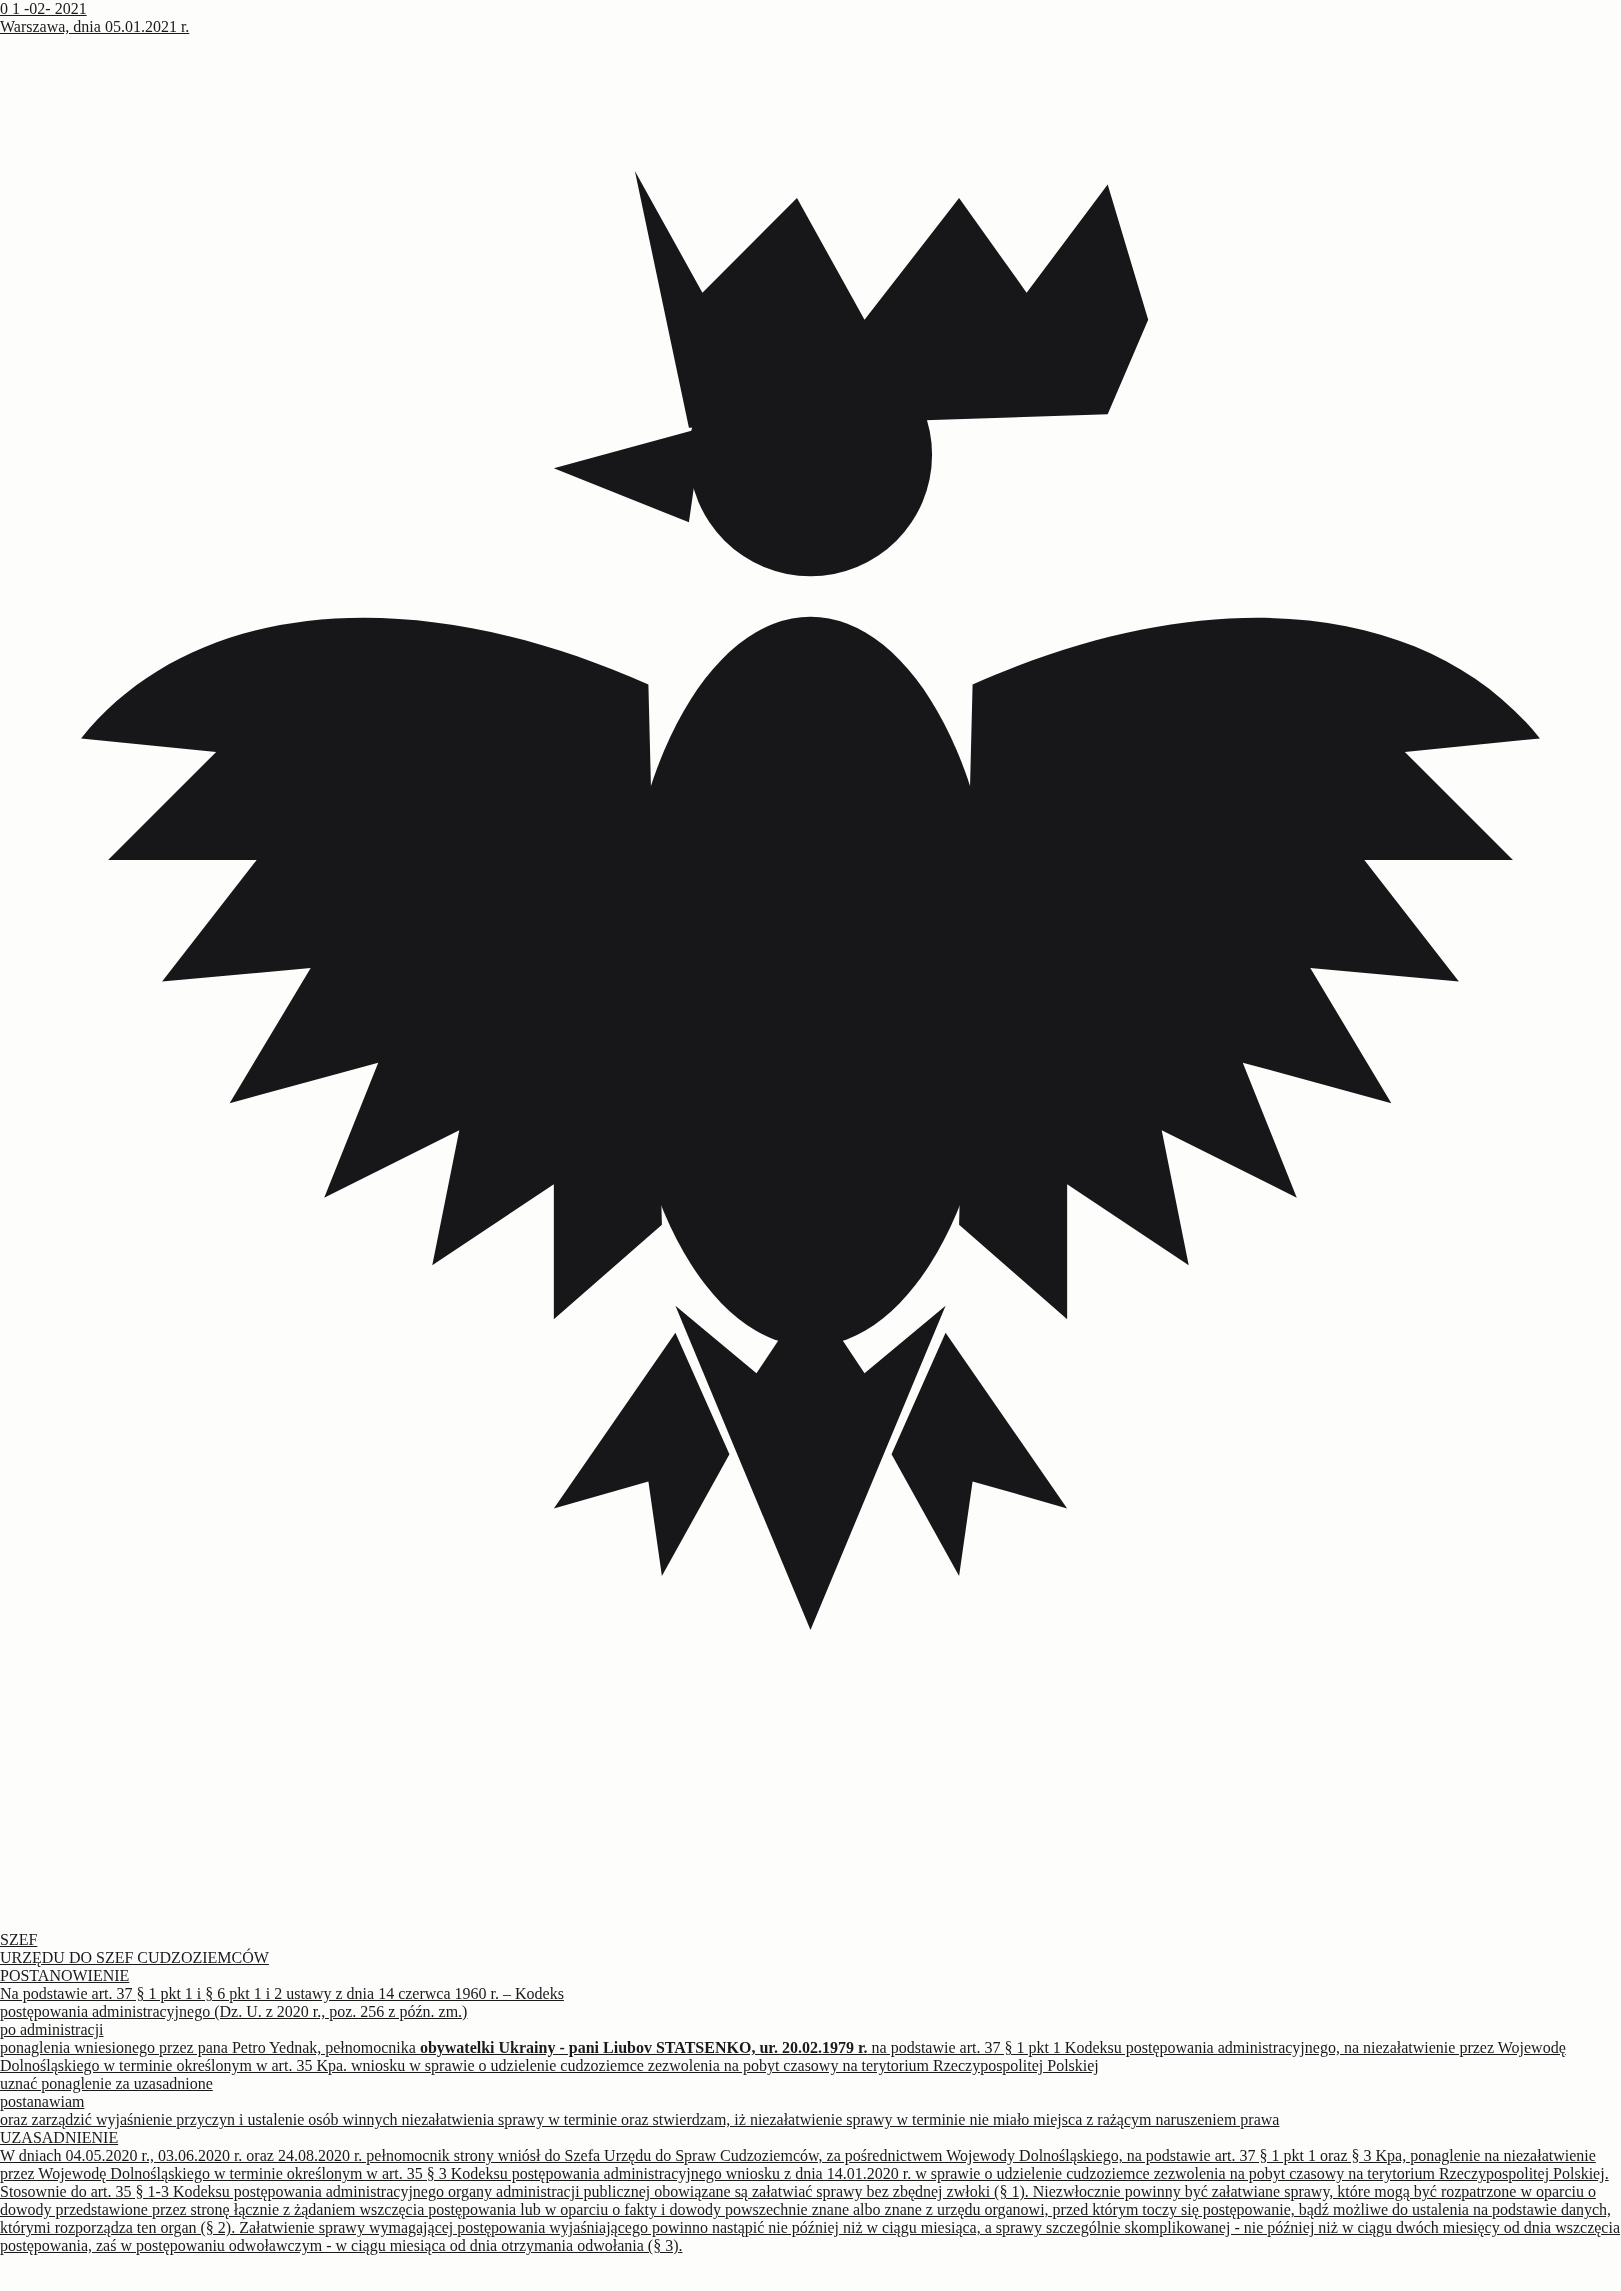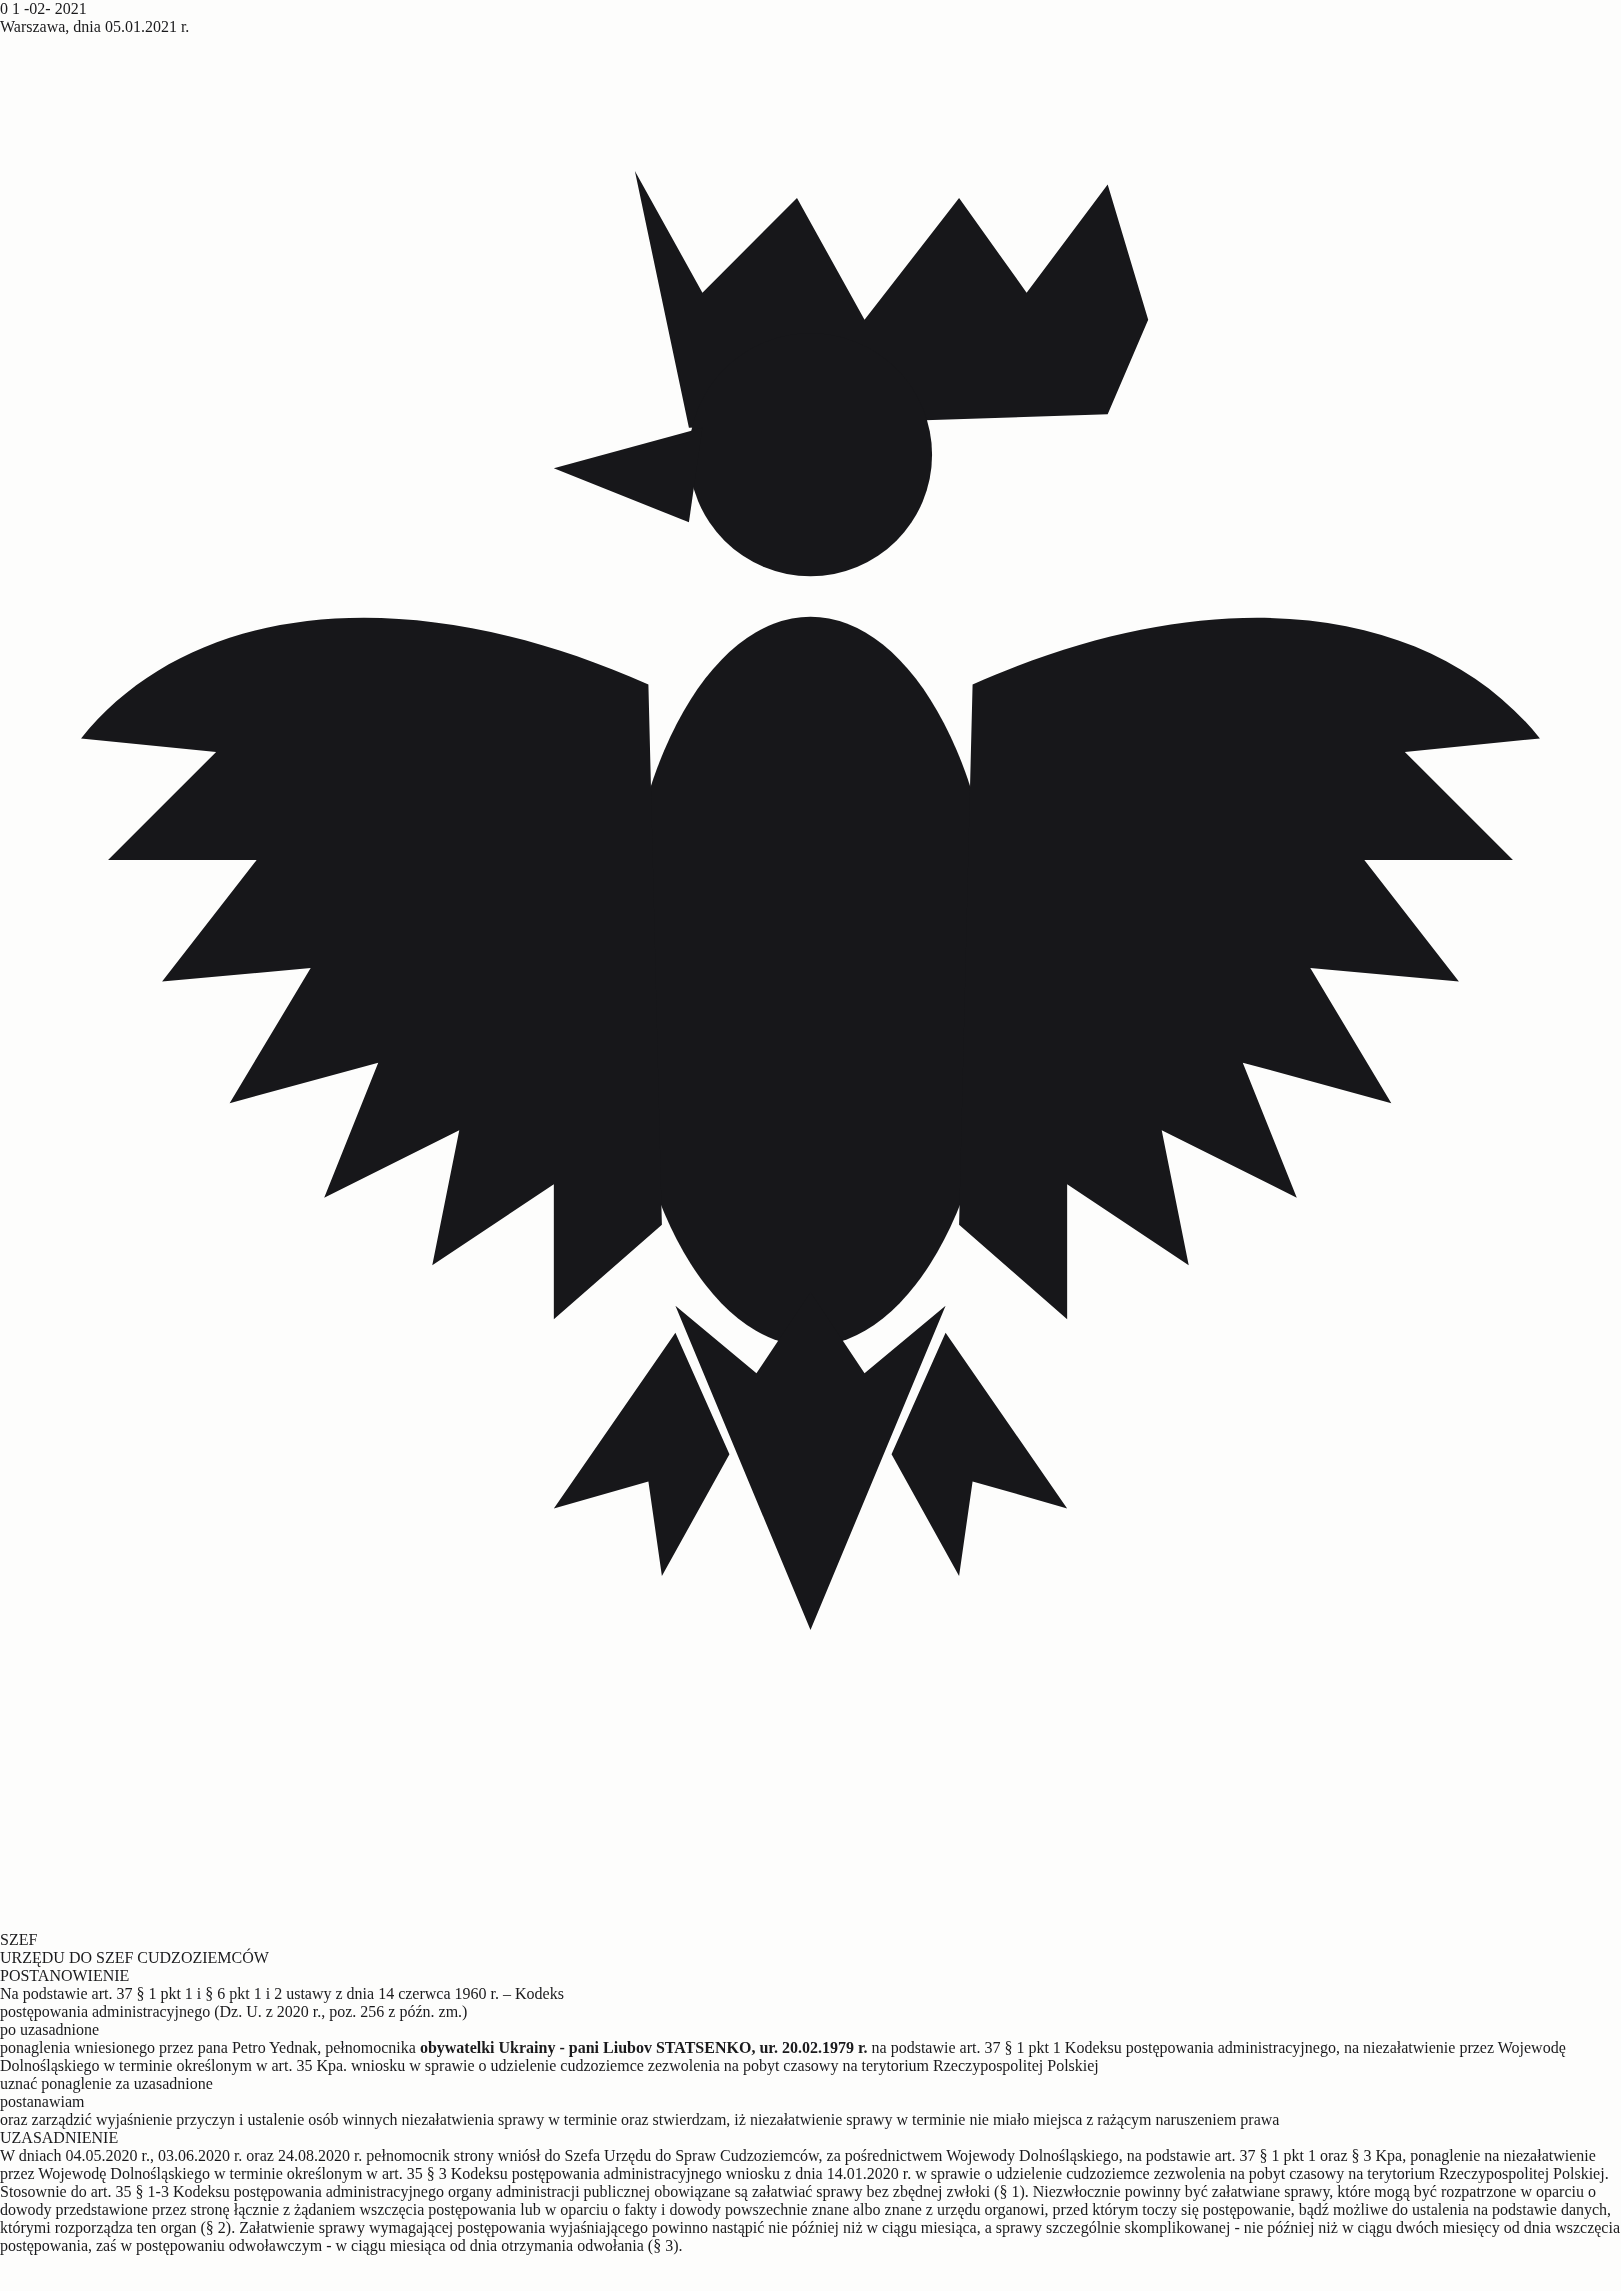--- a/index.html
+++ b/index.html
@@ -1,19 +1,19 @@
 <!DOCTYPE html>
 <html lang="pl"><head>
 <meta charset="utf-8">
 <style>
   * { margin:0; padding:0; box-sizing:border-box; }
   html,body { background:#e8e8e8; }
   body { width:1621px; height:2292px; position:relative; overflow:hidden;
          font-family:"Liberation Serif","DejaVu Serif",serif; color:#1a1a1c; }
-  .page { position:absolute; inset:0; background:#fdfdfc; }
+  .page { position:absolute; inset:0; background:#fdfdfc;text-decoration:underline; }
 
   
   .pen-mark { position:absolute; left:54px; top:61px; width:4.9px; height:94px;
 [O    background:linear-gradient(180deg,#8a8a8e,#3c3c40 30%,#2a2a2e);
     border-radius:2.9px; transform:rotate(19deg); transform-origin:top center; z-index:5; }
   .pen-mark::before { content:""; position:absolute; top:-7.8px; left:-2.9px; width:8.8px; height:10.8px;
     border:2.5px solid #55555a; border-radius:50%; background:transparent; }
   .top-speck { position:absolute; left:27.4px; top:0; width:43px; height:3.9px;
     background:#2c2c2e; transform:rotate(-2deg); opacity:.85; z-index:5; }
   .bleed-band { position:absolute; left:0; top:1063px; width:100%; height:98px; z-index:1;
@@ -100,21 +100,21 @@
 
   <div class="abs col title-wrap">
     <span>POSTANOWIENIE</span>
   </div>
 
   <div class="abs col legal">
     <span>Na podstawie art. 37 § 1 pkt 1 i § 6 pkt 1 i 2 ustawy z dnia 14 czerwca 1960 r. – Kodeks</span><br>
     <span>postępowania administracyjnego (Dz. U. z 2020 r., poz. 256 z późn. zm.)</span>
   </div>
 
-  <div class="abs col po-rozp">po uzasadnione</div>
+  <div class="abs col po-rozp">po administracji</div>
 
   <p class="abs col complaint"><span>ponaglenia wniesionego przez pana Petro Yednak, pełnomocnika </span><b>obywatelki Ukrainy - pani Liubov STATSENKO, ur. 20.02.1979 r.</b><span> na podstawie art. 37 § 1 pkt 1 Kodeksu postępowania administracyjnego, na niezałatwienie przez Wojewodę Dolnośląskiego w terminie określonym w art. 35 Kpa. wniosku w sprawie o udzielenie cudzoziemce zezwolenia na pobyt czasowy na terytorium Rzeczypospolitej Polskiej</span></p>
 
   <div class="abs resolution">
     <div>uznać ponaglenie za uzasadnione</div>
     <div>postanawiam</div>
     <div>oraz zarządzić wyjaśnienie przyczyn i ustalenie osób winnych niezałatwienia sprawy w terminie oraz stwierdzam, iż niezałatwienie sprawy w terminie nie miało miejsca z rażącym naruszeniem prawa</div>
   </div>
 
   <div class="abs col h2-wrap">

